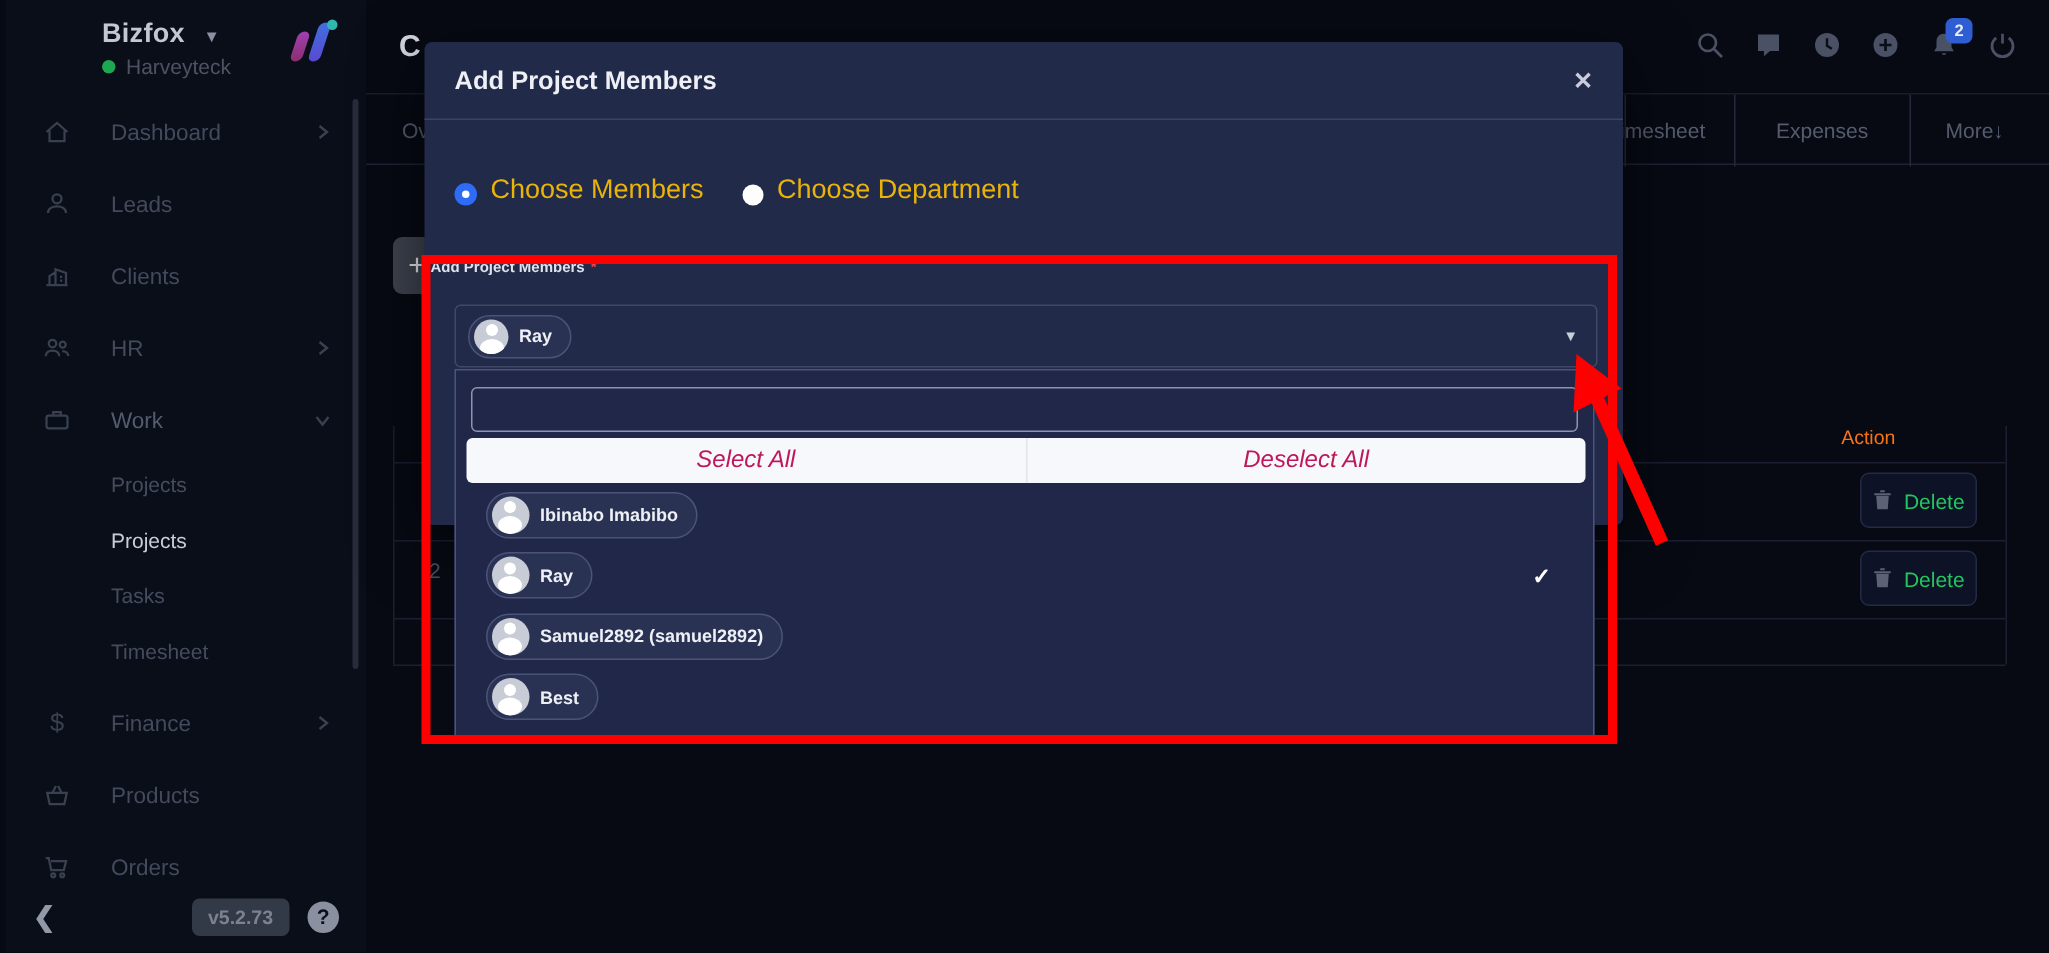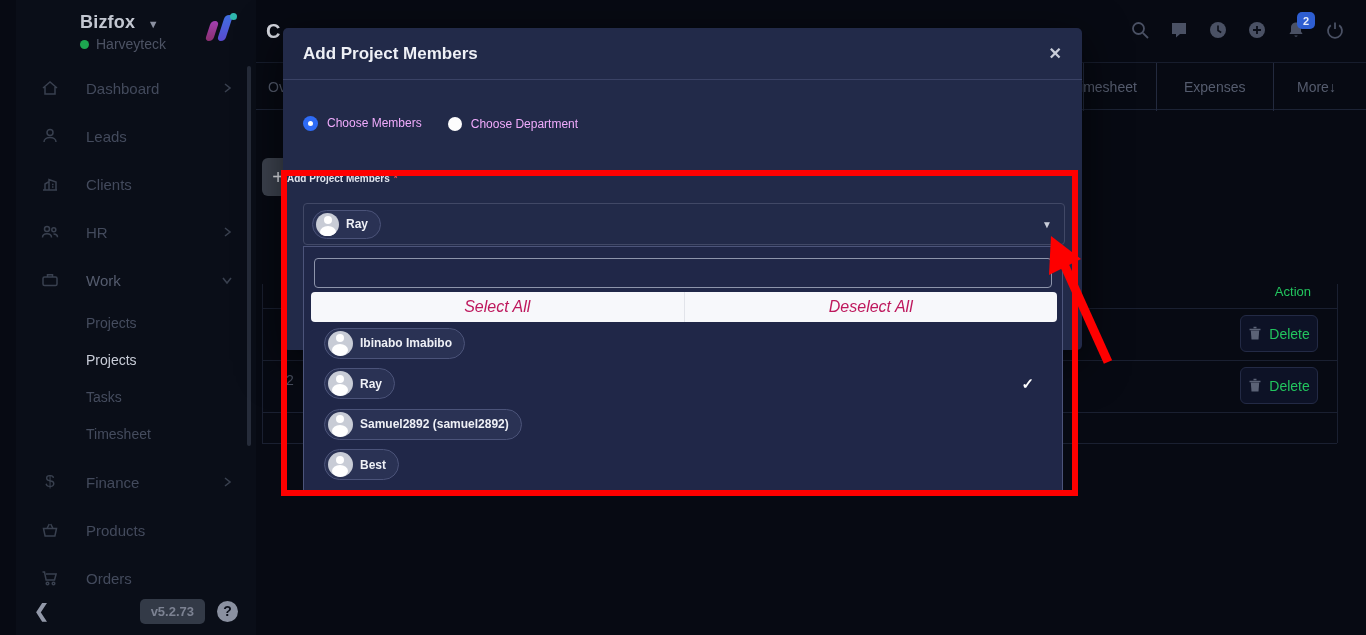--- a/index.html
+++ b/index.html
@@ -1,21 +1,21 @@
 <!DOCTYPE html>
 <html><head>
 <meta charset="utf-8">
 <style>
   * { margin:0; padding:0; box-sizing:border-box; }
   html,body { width:1366px; height:635px; overflow:hidden; background:#070a13;
               font-family:"Liberation Sans", sans-serif; }
   #stage { position:relative; width:1366px; height:635px; background:#070a13; }
 
   
-  #sidebar { position:absolute; left:16px; top:0; width:240px; height:635px; background:#0a0e18; z-index:2;padding-left:48px; }
+  #sidebar { position:absolute; left:4px; top:0; width:240px; height:635px; background:#0a0e18; z-index:2;padding-left:48px; }
   .brand { position:relative; padding:12px 16px 0 16px; height:60px; }
   .brand-name { color:#c3c7d1; font-size:18px; font-weight:bold; letter-spacing:.2px; display:inline-block; }
   .brand-caret { color:#8b90a0; font-size:11px; margin-left:8px; }
   .brand-sub { margin-top:3px; display:flex; align-items:center; gap:7px; }
   .dot-online { width:9px; height:9px; border-radius:50%; background:#1da750; }
   .brand-company { color:#4d5364; font-size:14px; }
   .logo { position:absolute; right:18px; top:12px; width:34px; height:32px; }
   .logo .b1 { position:absolute; left:4px; top:9px; width:8px; height:20px; transform:skewX(-18deg);
               border-radius:4px; background:linear-gradient(180deg,#a23fb0 0%,#8a2f6f 100%); }
   .logo .b2 { position:absolute; left:17px; top:3px; width:8px; height:26px; transform:skewX(-18deg);
@@ -50,35 +50,35 @@
   #tabsrow { position:absolute; left:240px; top:62px; right:0; height:48px; border-top:1px solid #171d2d;
              border-bottom:1px solid #1c2335; z-index:1; }
   .tab-label { position:absolute; top:0; height:48px; line-height:48px; color:#555c6e; font-size:14px; cursor:pointer; }
   .tab-div { position:absolute; top:0; width:1px; height:48px; background:#232a3e; }
   #page-title { position:absolute; left:266px; top:20px; color:#d7dae2; font-size:20px; font-weight:bold; z-index:1; }
 
   .hline { position:absolute; height:1px; background:#1a2031; z-index:1; }
   .vline { position:absolute; width:1px; background:#1a2031; z-index:1; }
   #add-btn { position:absolute; left:262px; top:158px; width:32px; height:38px; background:#3e4450; color:#e8eaf0;
              border-radius:6px; font-size:20px; display:flex; align-items:center; justify-content:center; z-index:1; cursor:pointer; }
-  #action-header { position:absolute; left:1180px; top:284px; width:131px; text-align:right; color:#22c55e; font-size:13px; z-index:1; }
+  #action-header { position:absolute; left:1180px; top:284px; width:131px; text-align:center; color:#f97316; font-size:13px; z-index:1; }
   #row-num { position:absolute; left:286px; top:372px; color:#4a5060; font-size:14px; z-index:1; }
   .delete-btn { position:absolute; left:1240px; width:78px; height:37px; background:#0d1226; border:1px solid #232a45;
                 border-radius:6px; color:#22c55e; font-size:14px; display:flex; align-items:center; justify-content:center;
                 gap:7px; z-index:1; cursor:pointer; }
   .trash-ic { width:14px; height:15px; color:#5b6276; }
 
   
   #modal { position:absolute; left:283px; top:28px; width:799px; height:322px; background:#222a49; border-radius:5px;
            box-shadow:0 12px 45px rgba(0,0,0,.6); z-index:10; }
   #modal-header { height:52px; display:flex; align-items:center; padding:0 20px; border-bottom:1px solid #3a4265; }
   #modal-title { color:#eef0f6; font-size:17px; font-weight:bold; }
   #modal-close { margin-left:auto; color:#c9cdd9; font-size:16px; font-weight:bold; cursor:pointer; }
   #radio-row { position:absolute; left:20px; top:88px; display:flex; align-items:center; gap:26px; }
-  .radio-opt { display:flex; align-items:flex-start; gap:9px; color:#f0abfc; font-size:12px; cursor:pointer; }
+  .radio-opt { display:flex; align-items:flex-end; gap:9px; color:#eab308; font-size:18px; cursor:pointer; }
   .radio-on { width:15px; height:15px; border-radius:50%; background:#2e6bf6; position:relative; }
   .radio-on::after { content:""; position:absolute; left:5px; top:5px; width:5px; height:5px; border-radius:50%; background:#fff; }
   .radio-off { width:14px; height:14px; border-radius:50%; background:#fdfdfd; }
   #field-label { position:absolute; left:4px; top:145px; color:#dfe2ec; font-size:10px;font-weight:bold; }
   #field-label .req { color:#e5484d; margin-left:4px; }
   #select-box { position:absolute; left:20px; top:175px; width:762px; height:42px; border:1px solid #414866;
                 border-radius:4px; display:flex; align-items:center; padding:0 12px 0 8px; cursor:pointer; }
   .chip { display:inline-flex; align-items:center; gap:7px; background:#2a3254; border:1px solid #4b5379;
           border-radius:15px; height:29px; padding:2px 12px 2px 3px; color:#eef0f6; font-size:12px; font-weight:bold; }
   .avatar { width:23px; height:23px; border-radius:50%; background:#c8ccd6; position:relative; overflow:hidden; flex:none; }

